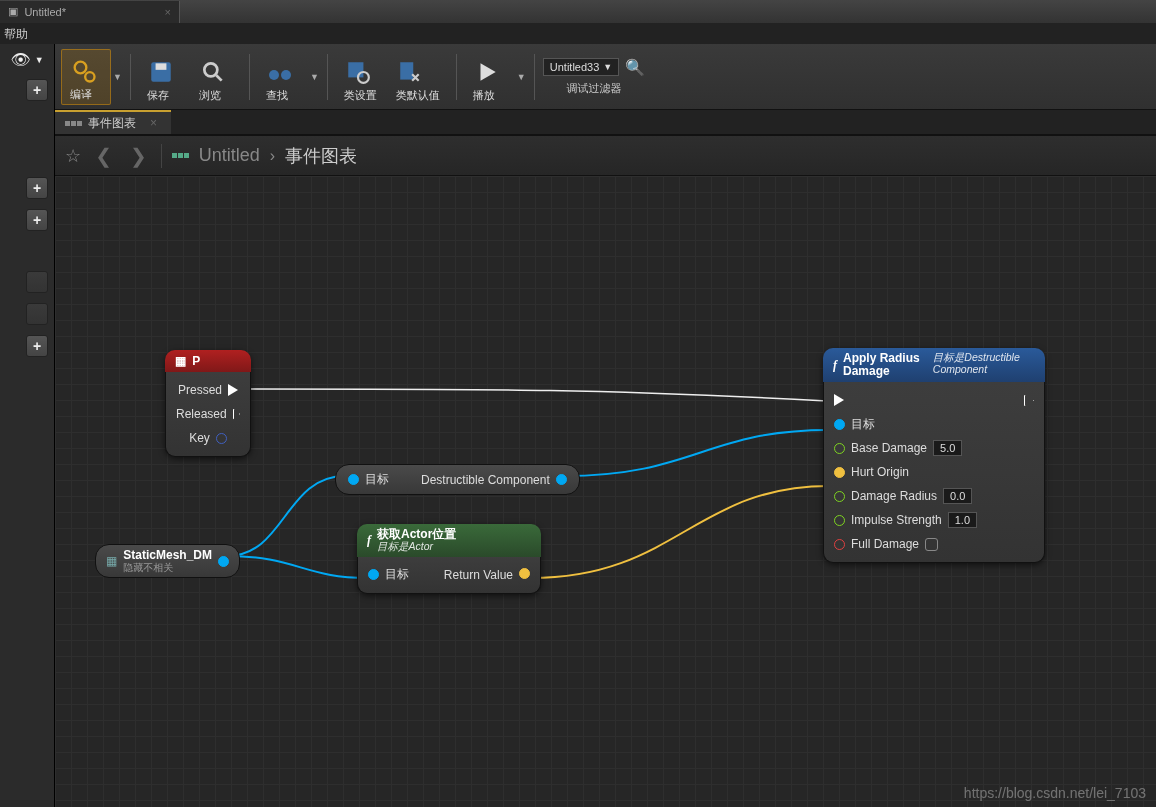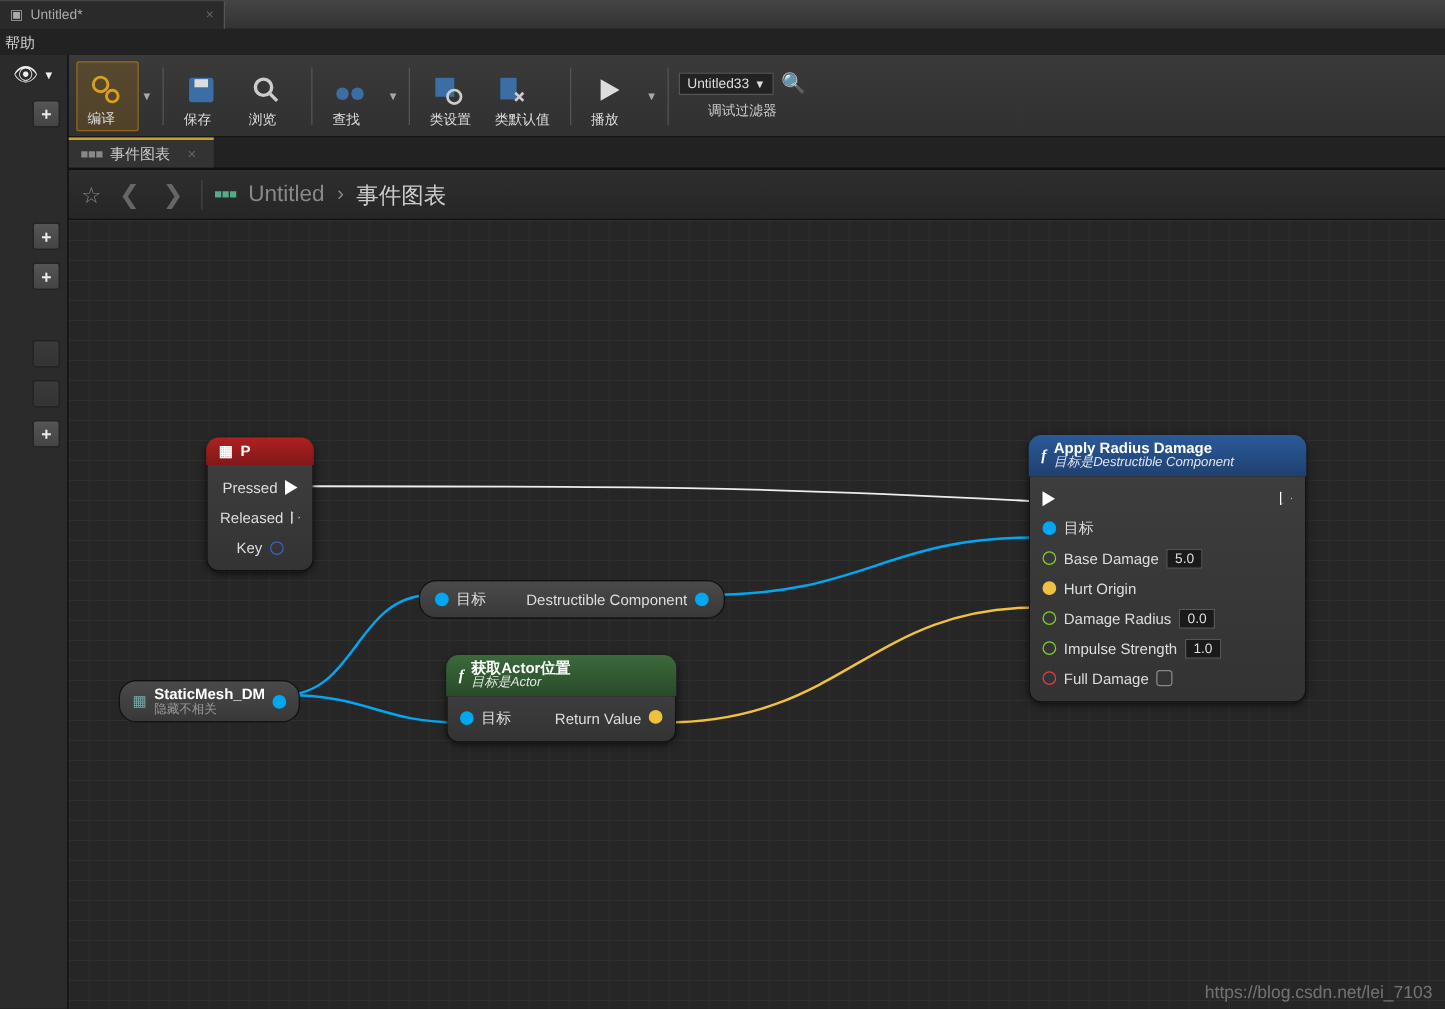--- a/index.html
+++ b/index.html
@@ -276,21 +276,21 @@
                 <span class="label">Return Value</span>
                 <span class="pin yellow"></span>
               </div>
           </div>
         </div>
       </div>
 
       <div class="node" style="left:768px; top:172px; width:222px;">
         <div class="node-header" style="background:linear-gradient(#2a5a9a,#1f4070)">
           <span style="font-style:italic;font-family:serif">f</span>
-          <div style="display:flex;flex-direction:column;line-height:1.1">
+          <div style="display:flex;line-height:1.1">
             <span>Apply Radius Damage</span>
             <span class="node-sub">目标是Destructible Component</span>
           </div>
         </div>
         <div class="node-body">
           <div class="node-row" style="justify-content:space-between">
             <span class="pin exec"></span>
             <span style="width:10px;height:11px;border:1.5px solid #fff;clip-path:polygon(0 0,100% 50%,0 100%)"></span>
           </div>
           <div class="node-row">

